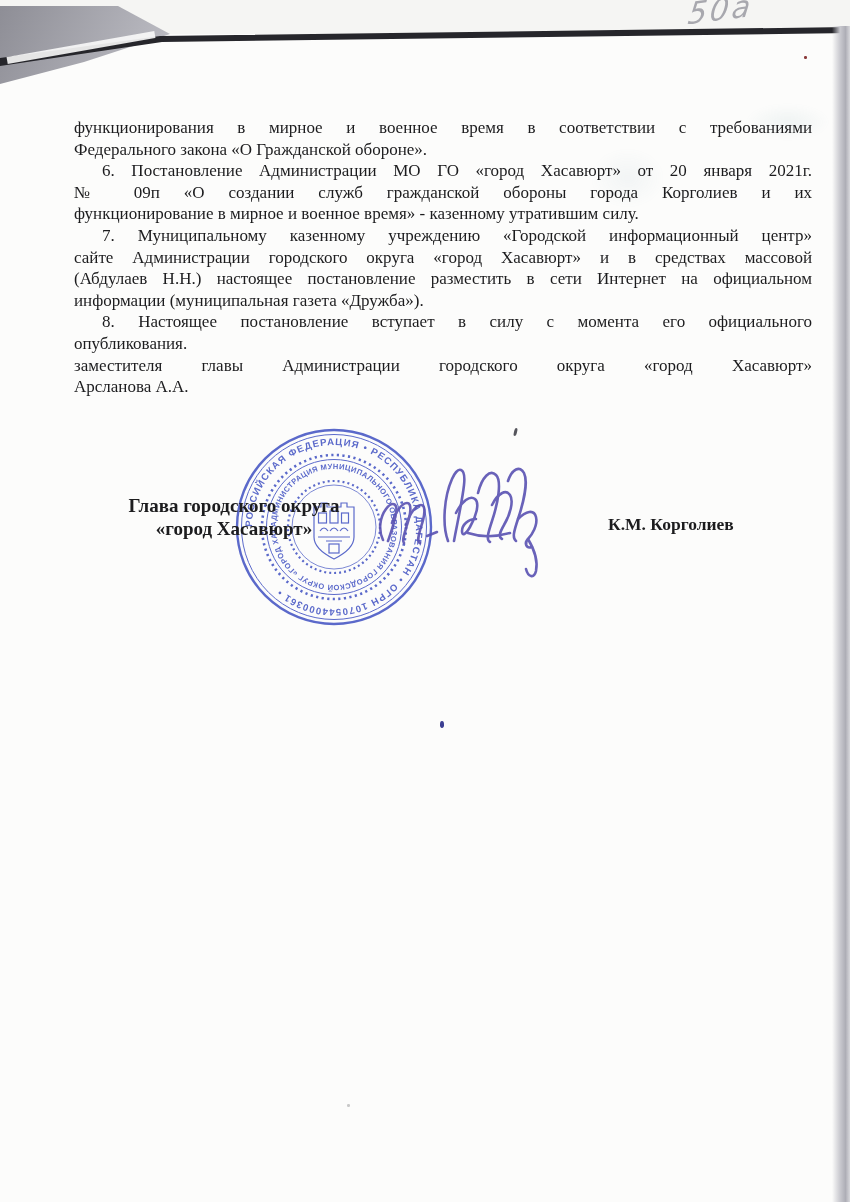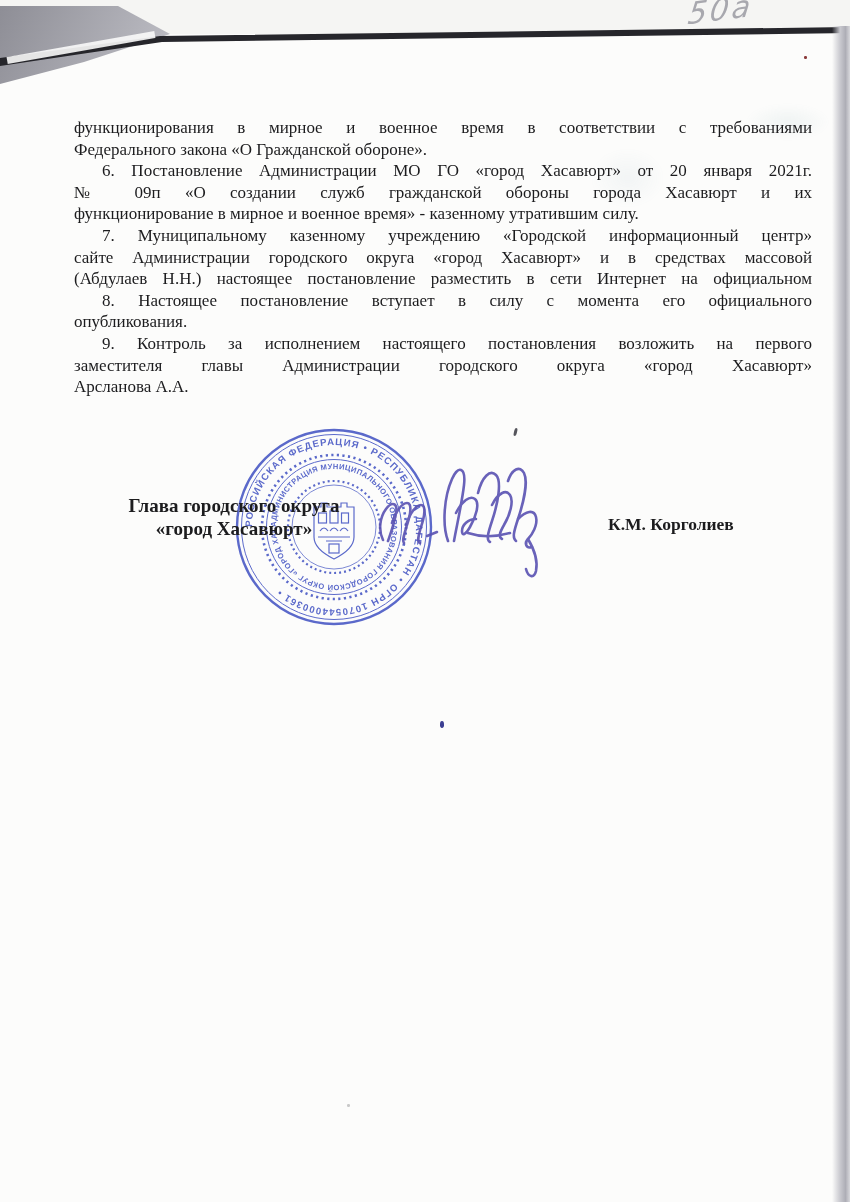--- a/index.html
+++ b/index.html
@@ -79,28 +79,28 @@
   <div class="corner-fold"></div>
   <div class="page-edge-line"></div>
   <div class="corner-fold-highlight"></div>
   <div class="bleed-smudge bleed-a"></div>
   <div class="bleed-smudge bleed-b"></div>
 
   <div class="doc-body">
     <div class="ln">функционирования в мирное и военное время в соответствии с требованиями</div>
     <div class="ln last">Федерального закона «О Гражданской обороне».</div>
     <div class="ln ind">6. Постановление  Администрации МО ГО «город Хасавюрт» от 20 января 2021г.</div>
-    <div class="ln">№ 09п «О создании служб гражданской обороны города Хасавюрт и их</div>
+    <div class="ln">№ 09п «О создании служб гражданской обороны города Корголиев и их</div>
     <div class="ln last">функционирование в мирное и военное время» - казенному утратившим силу.</div>
     <div class="ln ind">7. Муниципальному казенному учреждению «Городской информационный центр»</div>
     <div class="ln">сайте Администрации городского округа «город Хасавюрт» и в средствах массовой</div>
     <div class="ln">(Абдулаев Н.Н.) настоящее постановление разместить в сети Интернет на официальном</div>
+    <div class="ln last">информации (муниципальная газета «Дружба»).</div>
     <div class="ln ind">8. Настоящее постановление вступает в силу с момента его официального</div>
     <div class="ln last">опубликования.</div>
-    <div class="ln ind">9. Контроль за исполнением настоящего постановления возложить на первого</div>
     <div class="ln">заместителя главы Администрации городского округа «город Хасавюрт»</div>
     <div class="ln last">Арсланова А.А.</div>
   </div>
 
   <svg class="stamp-svg" width="200" height="200" viewBox="0 0 200 200">
     <defs>
       <path id="outerArc" d="M 18,100 A 82,82 0 1 1 182,100 A 82,82 0 1 1 18,100"></path>
       <path id="innerArc" d="M 42,100 A 58,58 0 1 1 158,100 A 58,58 0 1 1 42,100"></path>
     </defs>
     <g stroke="#3f50c2" fill="none">

